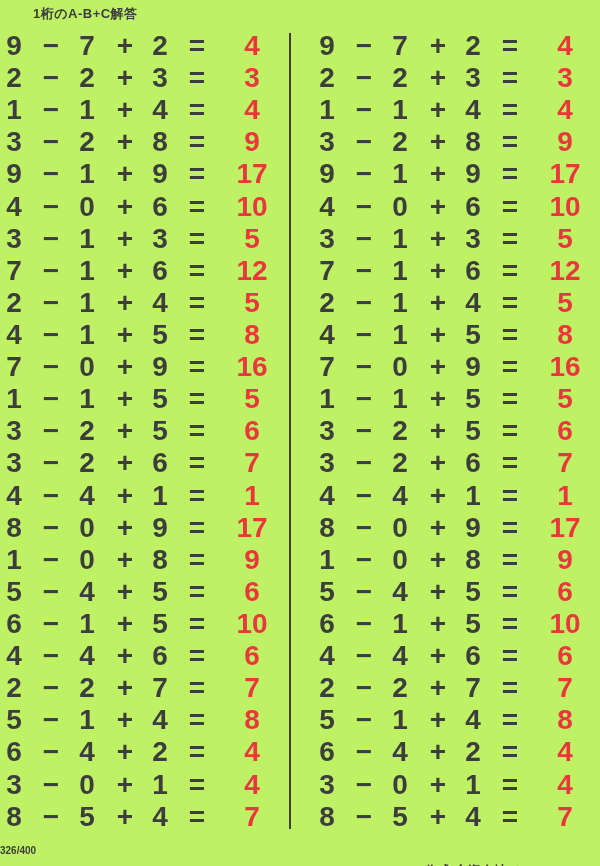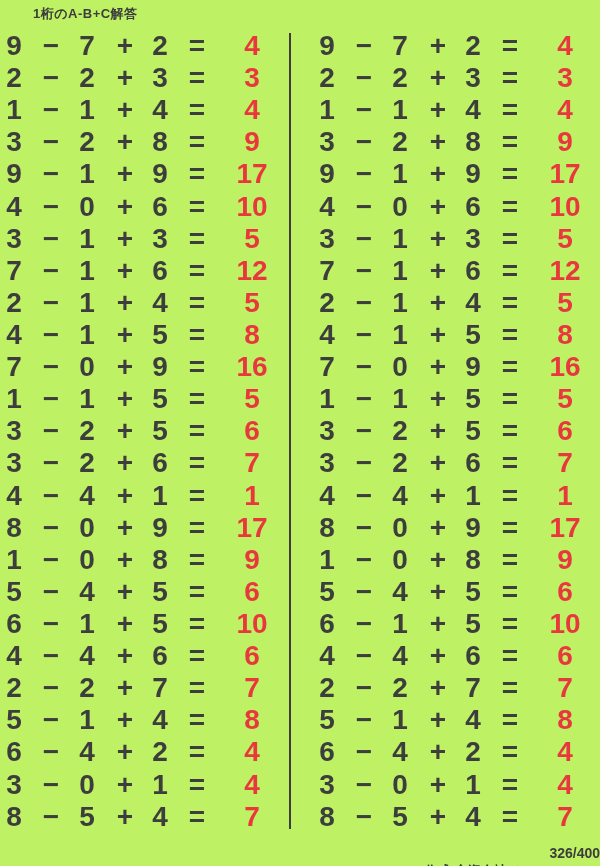--- a/index.html
+++ b/index.html
@@ -58,22 +58,22 @@
   .c-p   { left: 125px; }
   .c-c   { left: 160px; }
   .c-e   { left: 197px; }
   .c-ans { left: 252px; }
   .answer { color: #e8383d; }
   .footer-page {
     position: absolute;
     left: 0;
     top: 845px;
     width: 600px;
-    text-align: right;
-    font-size: 14px;
+    text-align: left;
+    font-size: 10px;
     color: #3d3d3d;
   }
   .footer-credit {
     position: absolute;
     right: 40px;
     top: 862px;
     font-size: 13px;
     color: #3d3d3d;
   }
 </style>

